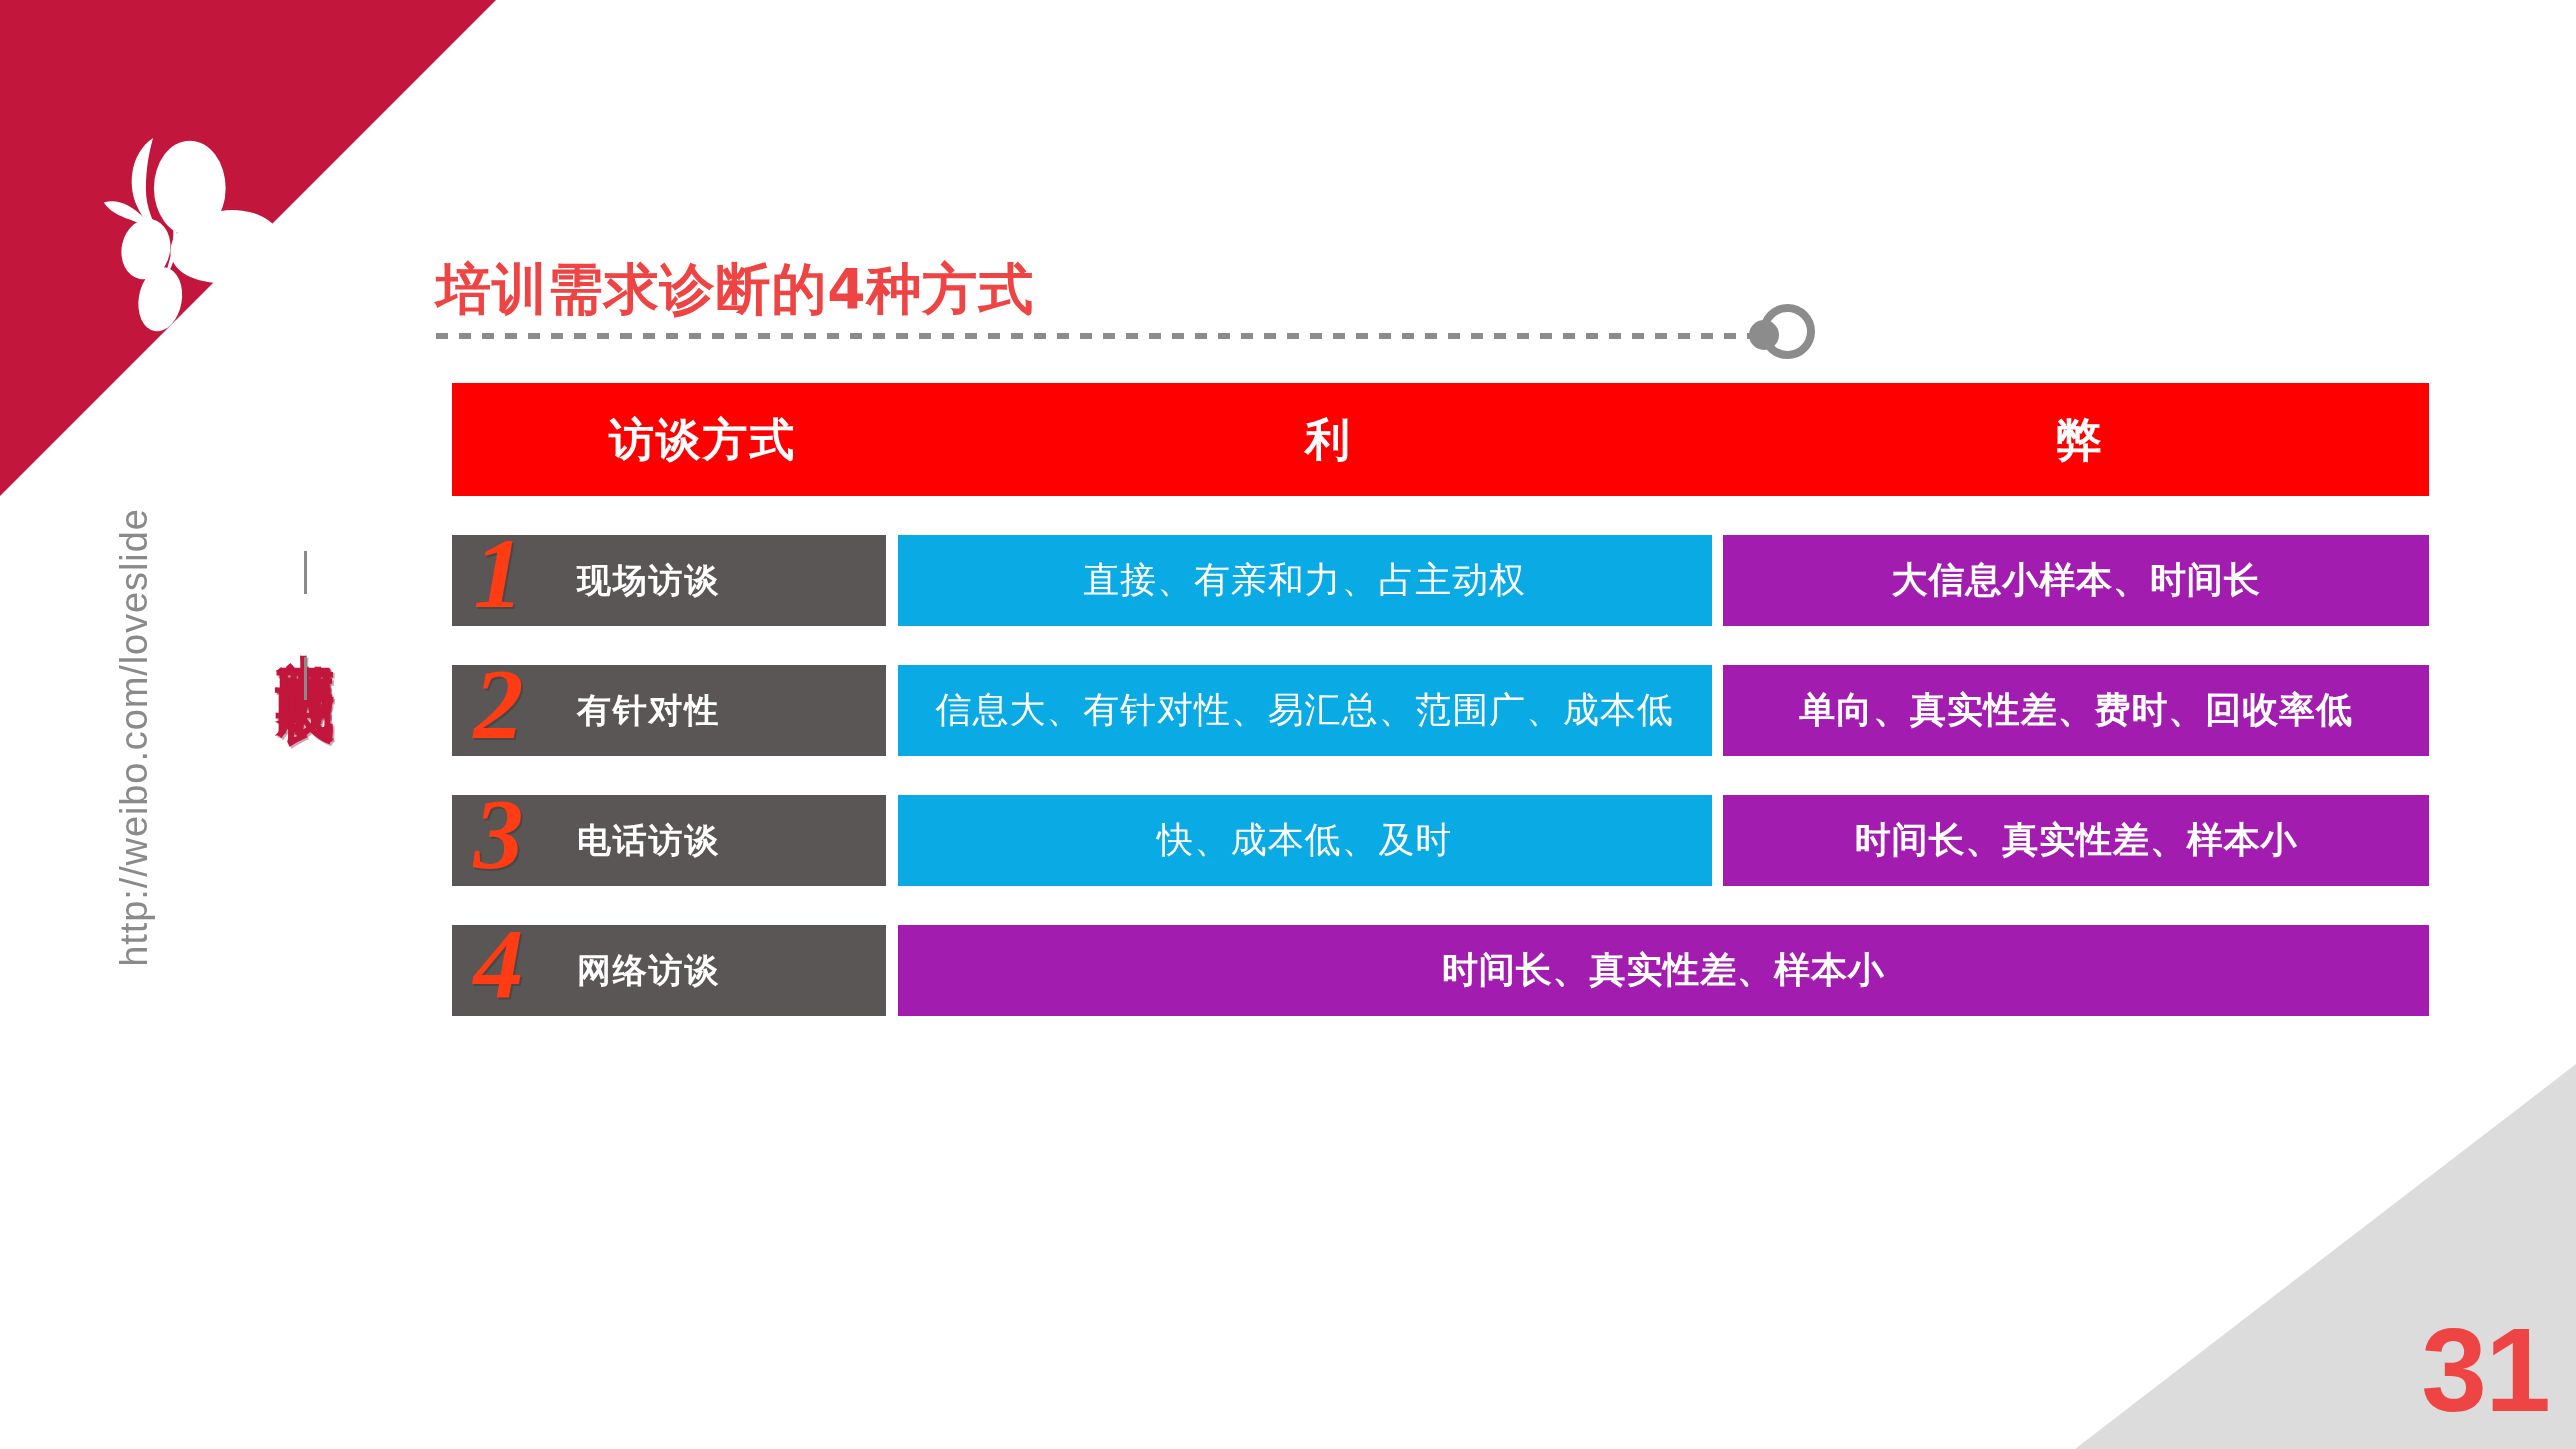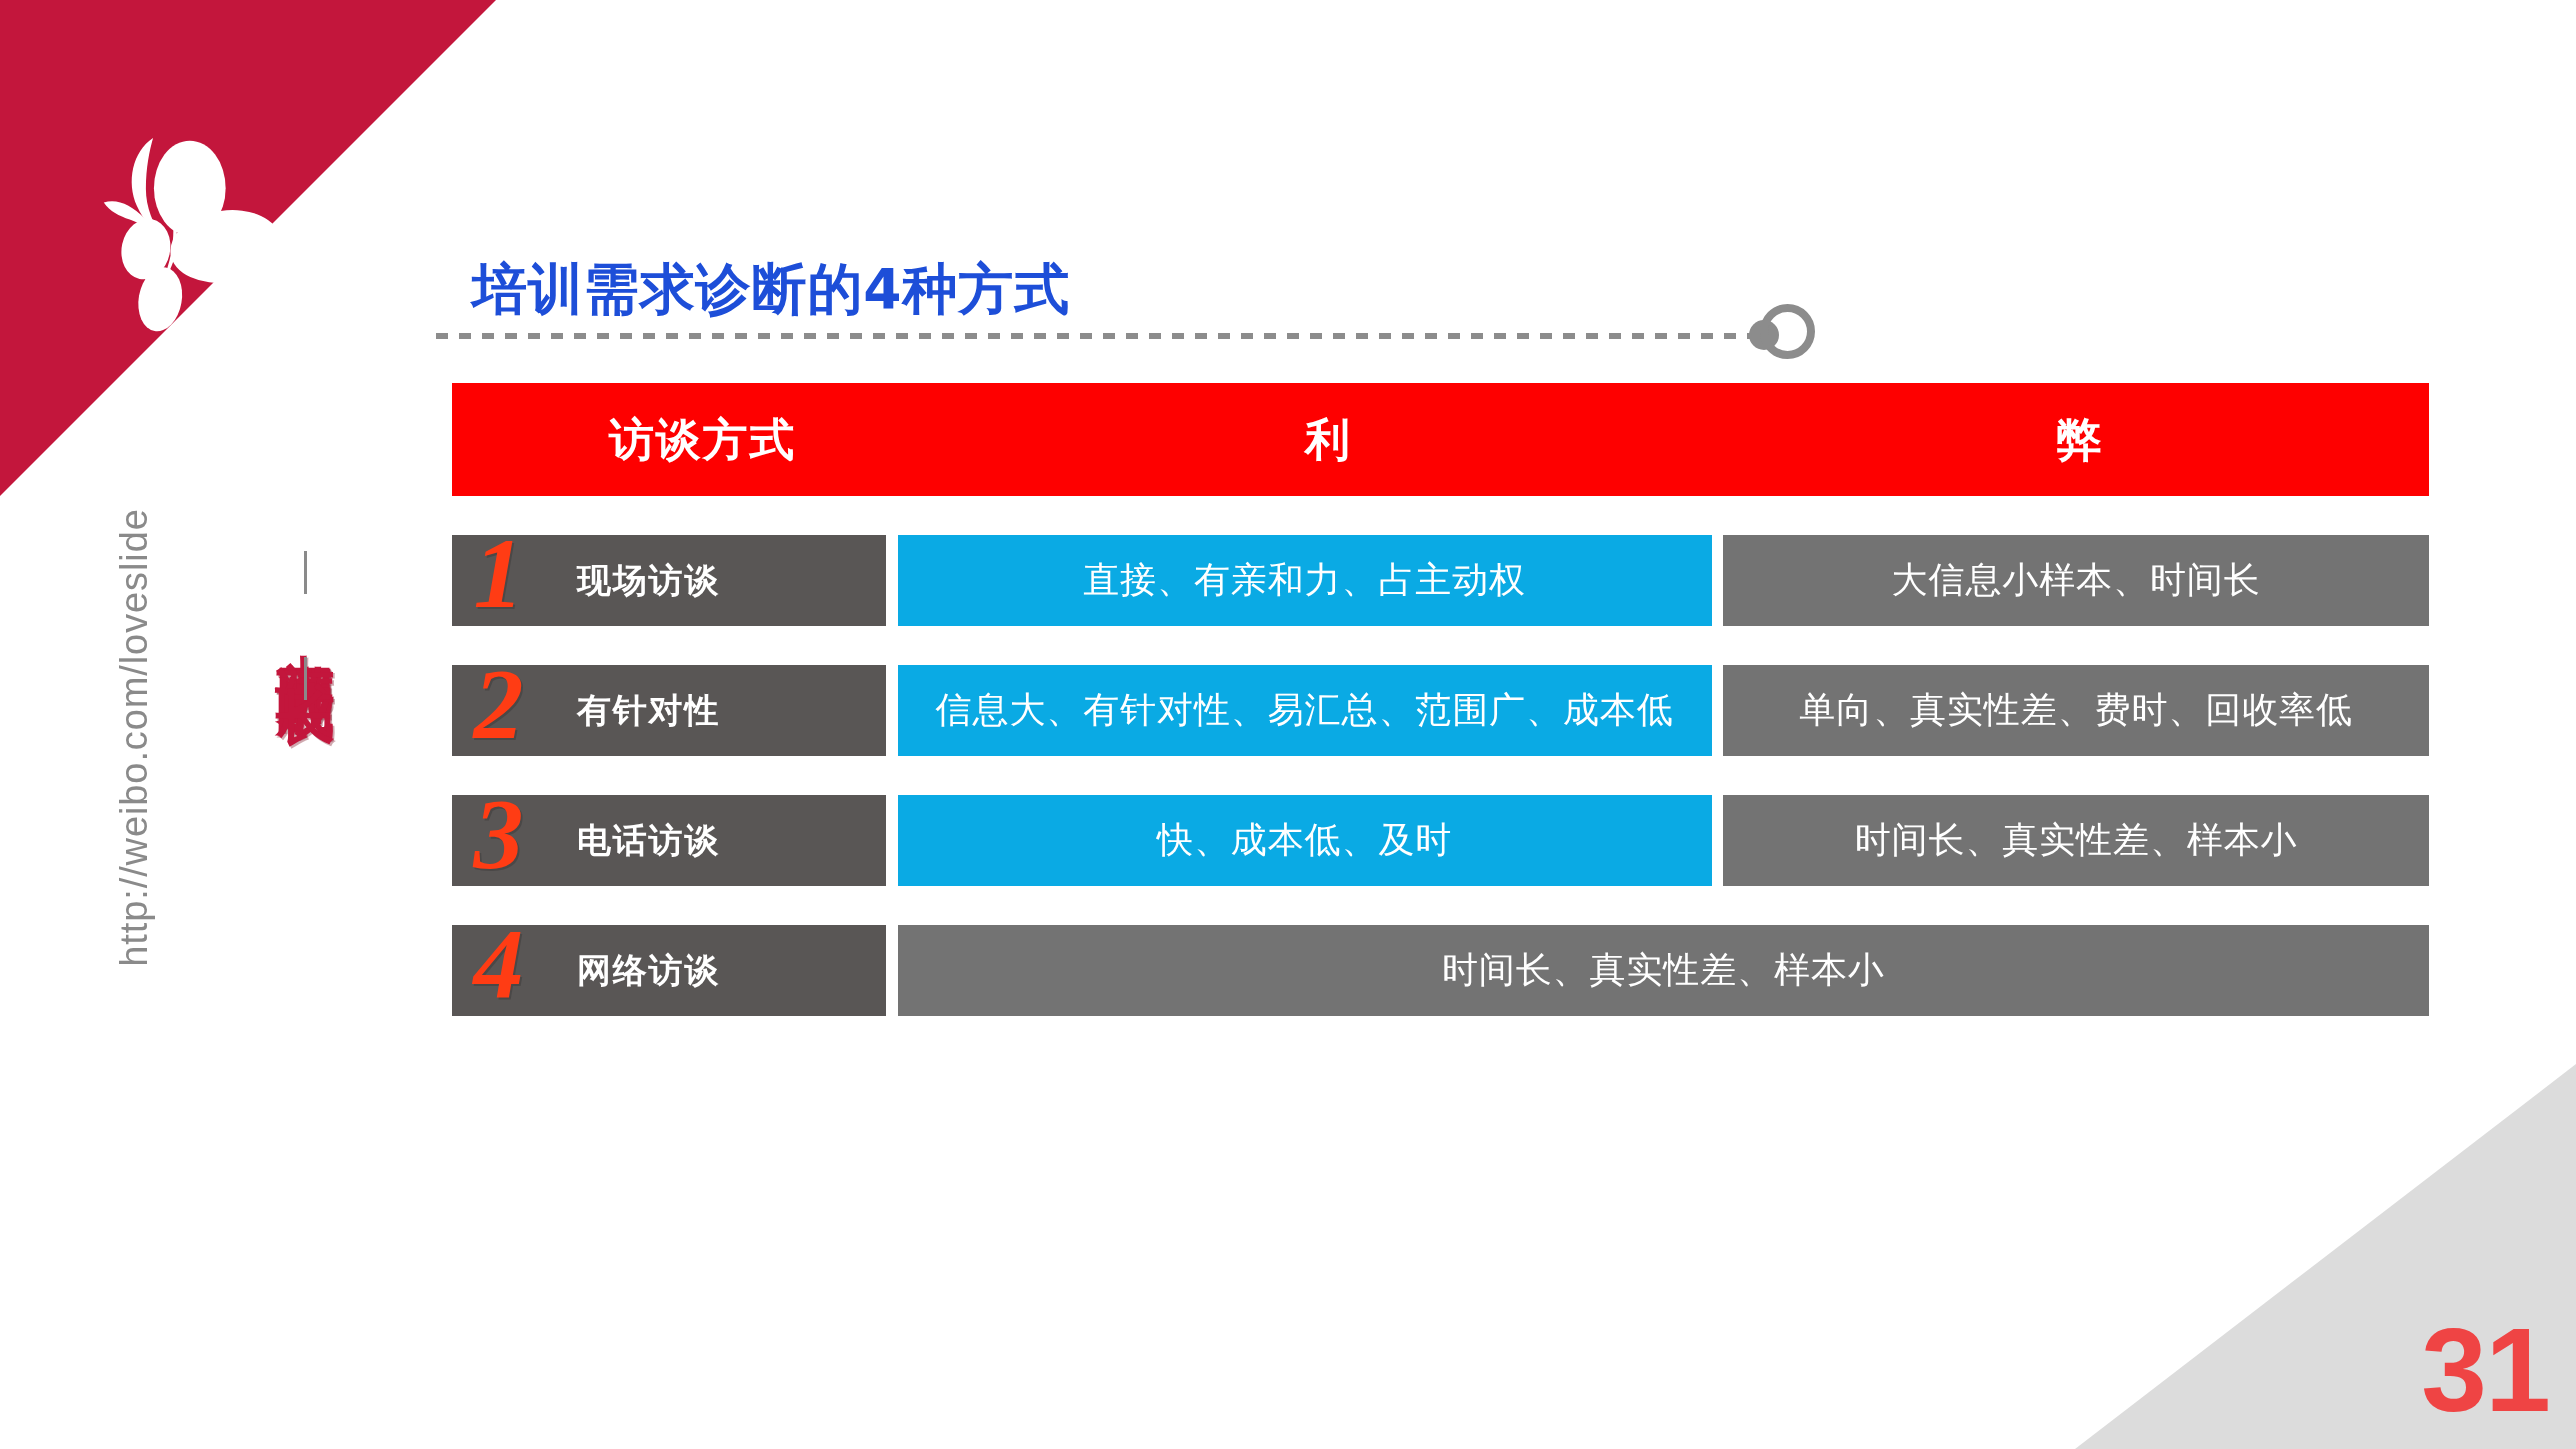--- a/index.html
+++ b/index.html
@@ -47,24 +47,23 @@
   .vert-title .chars{
     color:#c3163c;font-weight:bold;font-size:59px;line-height:1.22;
     writing-mode:vertical-rl;text-orientation:upright;
     letter-spacing:5.4px;margin:12.5px 0 12.5px 0;
     text-shadow:1.8px 1.8px 0 rgba(120,10,28,.35);
   }
 
   
   .title{
     position:absolute;left:436px;top:253px;
-    font-size:55px;font-weight:bold;color:#1d4ed8;
+    font-size:55px;font-weight:bold;color:#ef4444;
     letter-spacing:0.9px;white-space:nowrap;
     font-family:"DejaVu Sans","Liberation Sans",sans-serif;
-    margin-left:36px;
   }
   .dotted-line{
     position:absolute;left:436px;top:333px;width:1319px;height:6.3px;
     background-image:linear-gradient(to right,#8c8c8c 0 12.5px,transparent 12.5px 23px);
     background-size:23px 6.3px;background-repeat:repeat-x;
   }
   .dot-end{
     position:absolute;left:1749px;top:320px;width:30px;height:30px;
     border-radius:50%;background:#8c8c8c;
   }
@@ -103,22 +102,22 @@
   .row .method{
     margin-left:125px;color:#ffffff;font-size:34px;font-weight:bold;
     letter-spacing:1.8px;
     font-family:"DejaVu Sans","Liberation Sans",sans-serif;
   }
   .row .pro-cell{
     width:814px;margin-left:11.6px;background:#0aaae4;
     display:flex;align-items:center;justify-content:center;
   }
   .row .con-cell{
-    flex:1;margin-left:11.6px;background:#737373;
-    display:flex;align-items:center;justify-content:center;
+    flex:1;margin-left:11.6px;background:#a21caf;
+    display:flex;align-items:center;justify-content:center;font-weight:bold;
   }
   .row .pro,.row .con{
     color:#ffffff;font-size:36px;letter-spacing:0.9px;text-align:center;
     font-family:"DejaVu Sans","Liberation Sans",sans-serif;
     white-space:nowrap;
   }
 </style>
 </head>
 <body>
 

